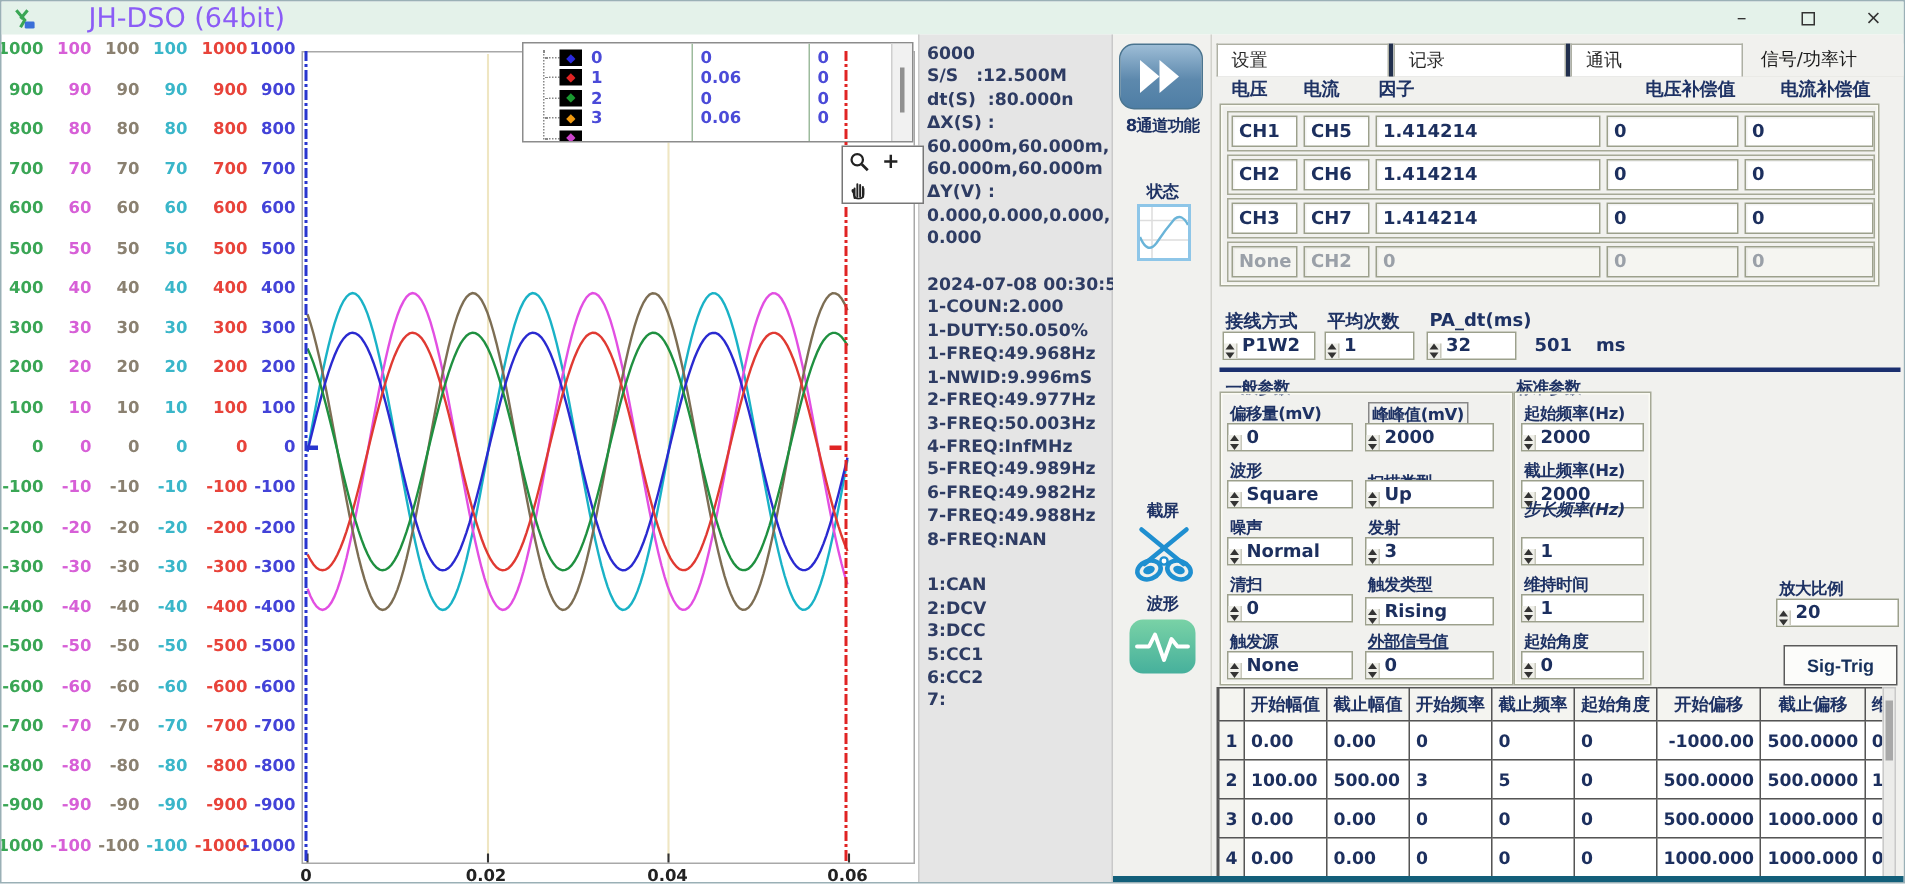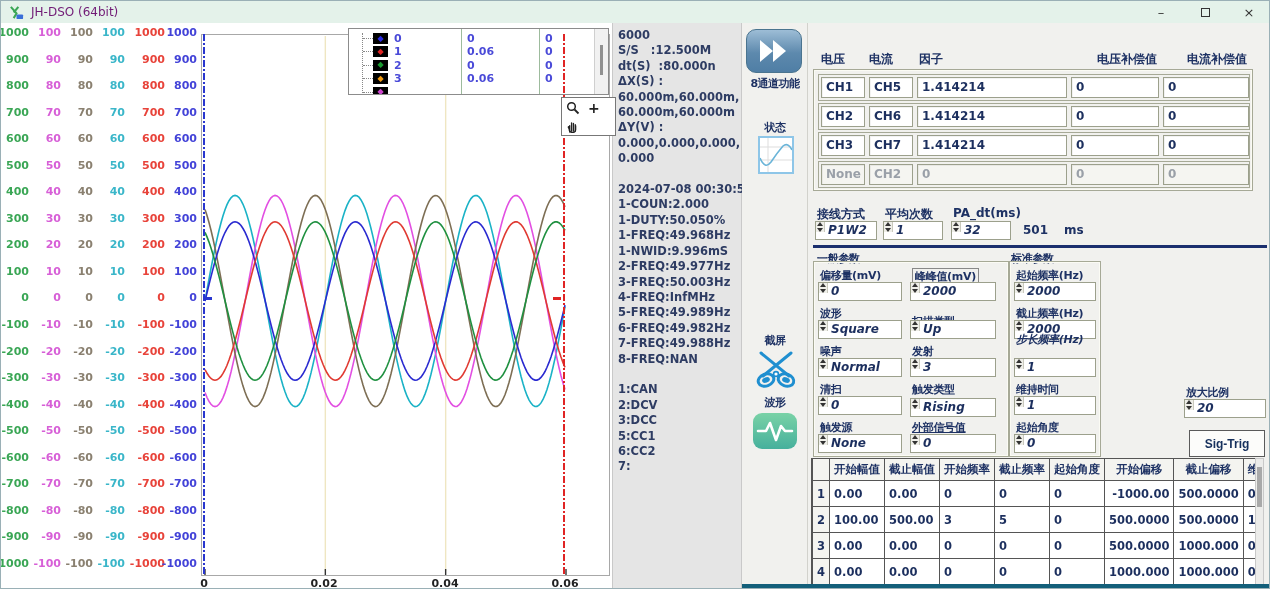--- a/index.html
+++ b/index.html
@@ -3,21 +3,21 @@
 <meta charset="utf-8">
 <style>
   * { margin:0; padding:0; box-sizing:border-box; }
   html,body { width:1270px; height:589px; }
   body { font-family:"DejaVu Sans","Liberation Sans",sans-serif; font-size:12px; color:#1e2f5e; }
   #win { position:relative; width:1270px; height:589px; background:#fff; overflow:hidden; border:1px solid #9ab0b6; }
 
   
   #titlebar { position:absolute; left:0; top:0; width:1270px; height:22px; background:#e4f2ea; display:flex; align-items:center; }
   #app-icon { width:15px; height:15px; margin:0 7px 0 8px; }
-  #title-text { font-size:12px; color:#701a75; }
+  #title-text { font-size:18px; color:#8b5cf6;margin-left:28px; }
   .wbtns { position:absolute; right:0; top:0; height:22px; display:flex; }
   .wbtn { width:44px; height:22px; display:flex; align-items:center; justify-content:center; color:#333; font-size:13px; cursor:default; }
   .wbtn .sq { width:9px; height:9px; border:1.2px solid #333; }
 
   
   .axis-col { position:absolute; top:26px; height:542px; display:flex; flex-direction:column; justify-content:space-between; align-items:flex-end; font-size:11px; font-weight:700; }
   .axis-col span { line-height:11px; }
 
   
   #plot { position:absolute; left:200px; top:33px; width:409px; height:542px; background:#fff; border:1px solid #a8a8a8; }
@@ -72,21 +72,21 @@
   #ch-group { position:absolute; left:71px; top:46px; width:440px; height:122px; border:1px solid #a6a996; box-shadow:inset 0 0 0 1px #fbfbf4; }
   .ch-row { position:absolute; left:4px; width:432px; height:27px; border:1px solid #a6a996; display:flex; align-items:center; padding-left:2px; }
   .fld { background:#fff; border:1px solid #9ca08c; box-shadow:inset 1px 1px 0 rgba(0,0,0,0.05); height:21px; line-height:19px; padding-left:4px; font-size:12px; font-weight:600; color:#1c2f5e; overflow:hidden; white-space:nowrap; }
   .ch-row .f1,.ch-row .f2 { width:44px; margin-right:4px; }
   .ch-row .f3 { width:150px; margin-right:4px; }
   .ch-row .f4 { width:88px; margin-right:4px; }
   .ch-row .f5 { width:86px; }
   .ch-row.disabled .fld { color:#9aa0a8; background:#f5f5f1; }
 
   
-  .spin { display:flex; align-items:flex-start; background:#fff; border:1px solid #9ca08c; height:19px;font-style:italic; }
+  .spin { display:flex; align-items:flex-end; background:#fff; border:1px solid #9ca08c; height:19px; }
   .arrs { width:9px; display:flex; flex-direction:column; align-items:center; justify-content:center; background:#efefe9; border-right:1px solid #c9c9bd; gap:2px; }
   .arrs i { display:block; width:0; height:0; border-left:3px solid transparent; border-right:3px solid transparent; }
   .arrs .up { border-bottom:4px solid #333; }
   .arrs .dn { border-top:4px solid #333; }
   .sval { flex:1; padding-left:3px; font-size:12px; font-weight:600; color:#1c2f5e; line-height:17px; overflow:hidden; white-space:nowrap; }
   #divider { position:absolute; left:71px; top:222px; width:454px; height:3px; background:#1b2f6e; }
 
   
   .group-box { position:absolute; border:1px solid #a6a996; box-shadow:inset 0 0 0 1px #fbfbf4; }
   .p-label { position:absolute; font-size:11px; font-weight:700; color:#1e3264; letter-spacing:-0.3px; white-space:nowrap; }
@@ -430,20 +430,28 @@
         </svg>
       </div>
       <div class="strip-label" style="top:372px">波形</div>
       <div id="wave-icon">
         <svg width="38" height="24" viewBox="0 0 38 24">
           <polyline points="2,12 10,12 14,4 20,21 25,7 29,12 36,12" fill="none" stroke="#fff" stroke-width="2.6" stroke-linejoin="round" stroke-linecap="round"></polyline>
         </svg>
       </div>
     </div>
 
+    <div id="tabbar">
+        <div class="tab" style="width: 124px;">设置</div>
+        <div class="tab-sep"></div>
+        <div class="tab" style="width: 124px;">记录</div>
+        <div class="tab-sep"></div>
+        <div class="tab" style="width: 124px;">通讯</div>
+        <div class="tab active" style="width: 118px;">信号/功率计</div>
+      </div>
 
     <div class="hdr" style="left:79px; top:28px">电压</div>
     <div class="hdr" style="left:127px; top:28px">电流</div>
     <div class="hdr" style="left:177px; top:28px">因子</div>
     <div class="hdr" style="left:355px; top:28px">电压补偿值</div>
     <div class="hdr" style="left:445px; top:28px">电流补偿值</div>
 
     <div id="ch-group">
         <div class="ch-row" style="top: 4px;">
           <span class="fld f1">CH1</span>

